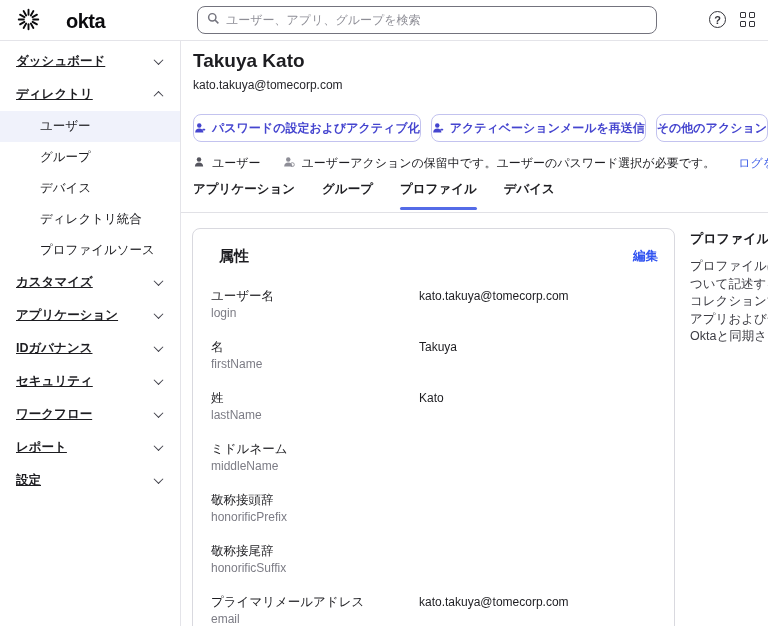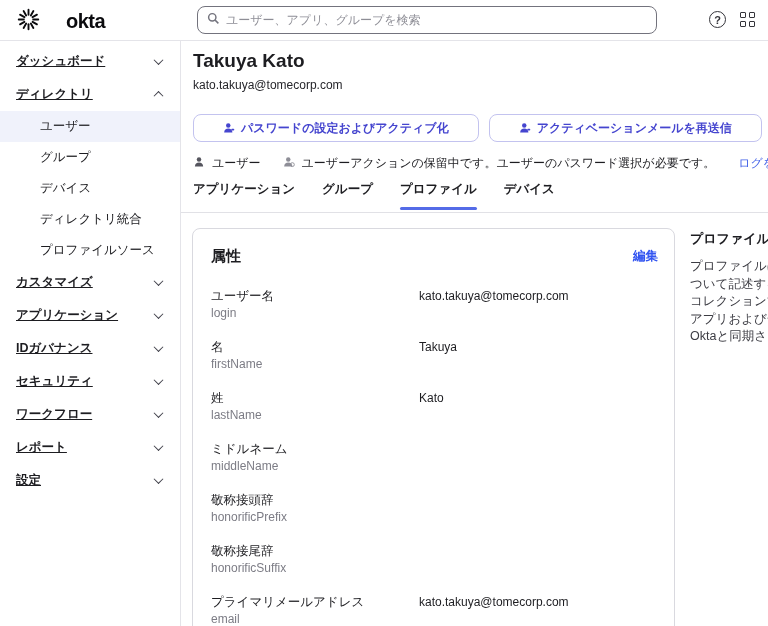--- a/index.html
+++ b/index.html
@@ -35,21 +35,21 @@
   .chev { width:7px; height:7px; border-right:1.6px solid #40404a;
     border-bottom:1.6px solid #40404a; transform:rotate(45deg) translate(-1px,-1px); }
   .chev.up { transform:rotate(-135deg) translate(-1px,-1px); }
 
   
   .main { position:absolute; left:181px; top:41px; width:587px; height:585px; background:#fff; }
   .page-title { position:absolute; left:12px; top:9px; font-size:19px; font-weight:600; }
   .page-email { position:absolute; left:12px; top:37px; font-size:12px; color:#26262b; }
 
   .btn-row { position:absolute; left:12px; top:73px; display:flex; gap:10px; }
-  .btn { display:flex; align-items:center; gap:6px; height:28px; padding:0 29px;
+  .btn { display:flex; align-items:center; gap:6px; height:28px; padding:0 0;
     border:1px solid #c3c3ef; border-radius:8px; background:#fff;
     font-size:12px; font-weight:700; color:#4545cf; cursor:pointer; white-space:nowrap; }
   .btn svg { display:block; }
 
   .status-row { position:absolute; left:12px; top:114px; display:flex; align-items:center;
     gap:7px; font-size:12px; white-space:nowrap; }
   .status-row .sp { width:8px; }
   .link { color:#4664e8; cursor:pointer; }
   .status-link { margin-left:16px; }
 
@@ -57,21 +57,21 @@
   .tabs { position:absolute; left:12px; top:140px; display:flex; gap:27px; }
   .tab { font-size:12.5px; font-weight:700; padding-bottom:12px; cursor:pointer; position:relative; }
   .tab.active::after { content:""; position:absolute; left:0; right:0; bottom:0;
     height:3px; border-radius:2px; background:#546be7; }
   .tabline { position:absolute; left:0; top:171px; width:587px; height:1px; background:#e1e1e6; }
 
   
   .card { position:absolute; left:11px; top:187px; width:483px; height:460px;
     border:1px solid #d9d9df; border-radius:8px; background:#fff; padding:18px 16px 18px 18px; }
   .card-head { display:flex; align-items:center; justify-content:space-between; margin-bottom:22px; }
-  .card-title { font-size:15px; font-weight:700; }
+  .card-title { font-size:15px; font-weight:700;margin-left:8px; }
   .edit-link { font-size:12.5px; font-weight:700; color:#3355f1; cursor:pointer; }
   .attr-row { position:relative; margin-bottom:18px; }
   .attr-label { font-size:12.5px; line-height:17px; color:#1d1d21; }
   .attr-key { font-size:12px; line-height:16px; color:#7c7c85; }
   .attr-val { position:absolute; left:208px; top:1px; font-size:12px; color:#1d1d21; }
 
   
   .side-panel { position:absolute; left:509px; top:189px; width:120px; overflow:hidden; }
   .side-title { font-size:13px; font-weight:700; margin-bottom:10px; white-space:nowrap; }
   .side-line { font-size:12.5px; line-height:17.5px; color:#3c3c43; white-space:nowrap; }

